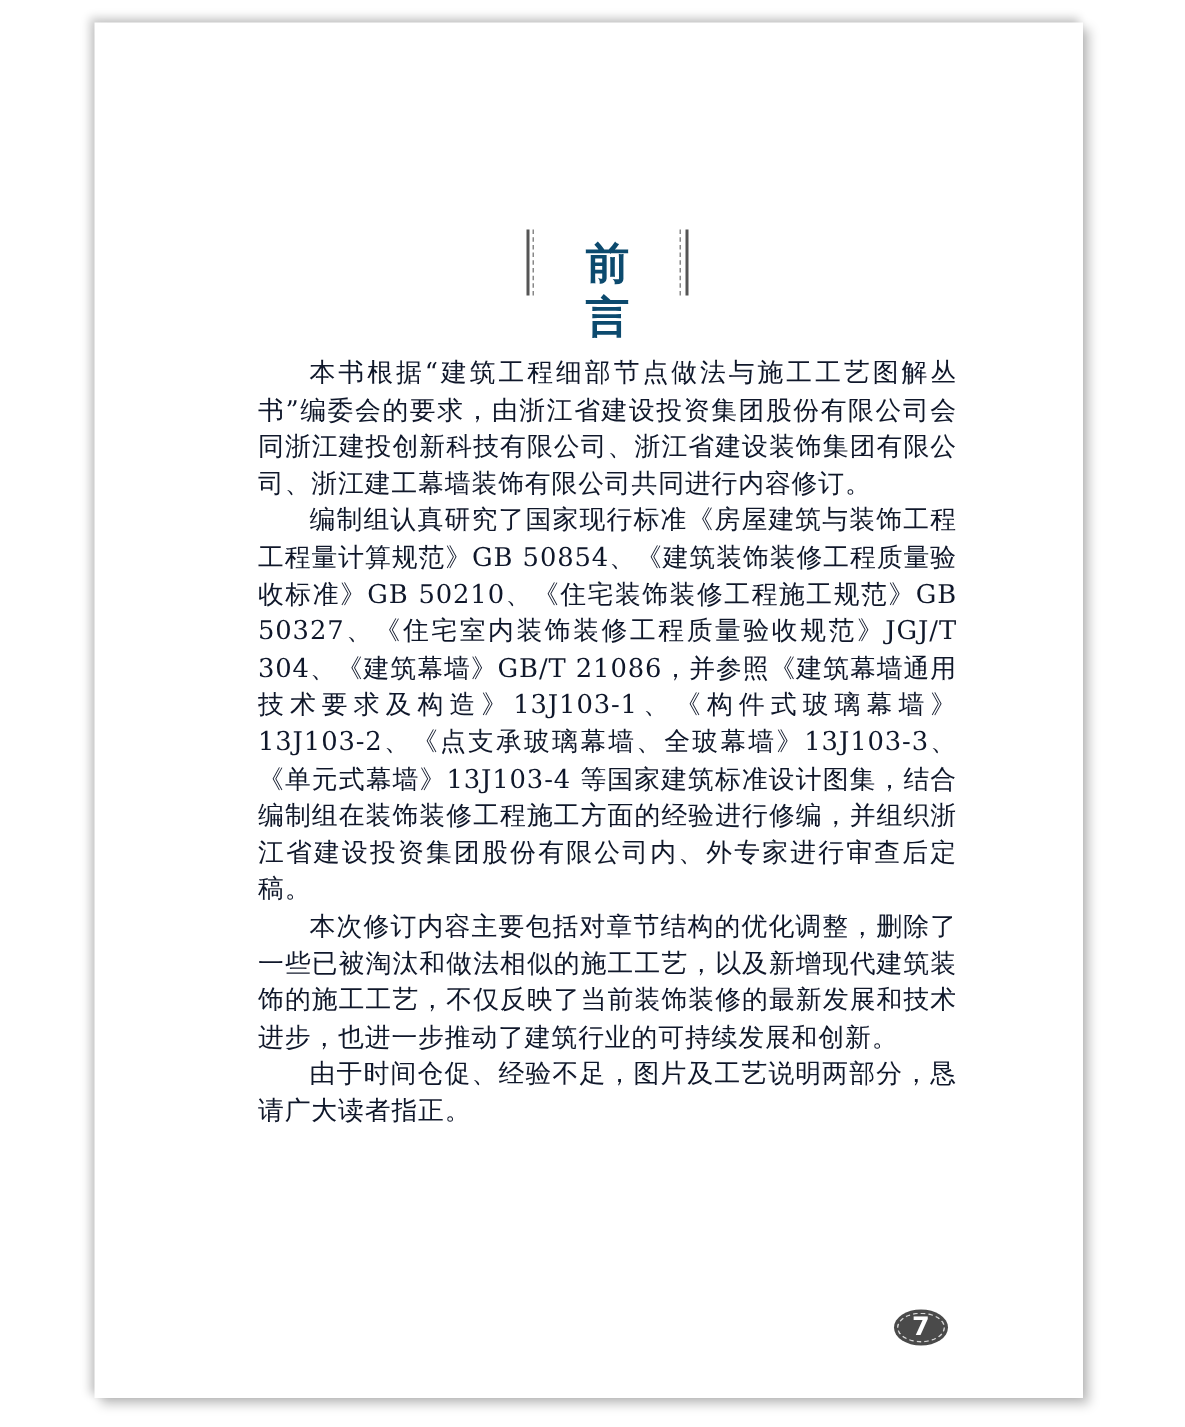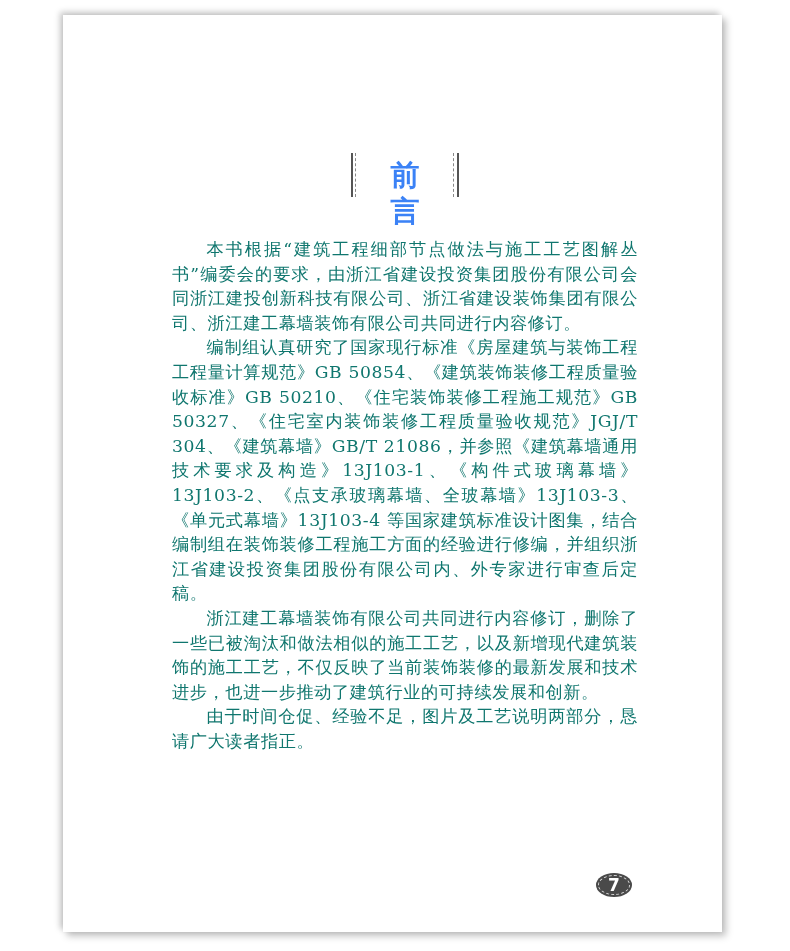--- a/index.html
+++ b/index.html
@@ -47,31 +47,31 @@
       left: 0;
       right: 0;
       top: 4px;
       text-align: center;
       font-family: "DejaVu Serif", "Liberation Serif", serif;
       font-weight: bold;
       font-size: 29px;
       line-height: 36px;
       letter-spacing: 22px;
       padding-left: 22px;
-      color: #3b82f6;
+      color: #0c4a6e;
     }
     .body-text {
       position: absolute;
       left: 109px;
       top: 222px;
       width: 466px;
       font-family: "DejaVu Serif", "Liberation Serif", serif;
       font-size: 17.2px;
       line-height: 24.6px;
-      color: #0f766e;
+      color: #0f172a;
       text-align: justify;
       letter-spacing: 0.6px;
     }
     .body-text p {
       margin: 0;
       text-indent: 2em;
     }
     .page-num {
       position: absolute;
       left: 533px;
@@ -110,21 +110,21 @@
     <div class="title-bar bar-solid" style="left:0;"></div>
     <div class="title-bar bar-dashed" style="left:4px;"></div>
     <div class="title-text">前言</div>
     <div class="title-bar bar-dashed" style="right:5px;"></div>
     <div class="title-bar bar-solid" style="right:0;"></div>
   </div>
 
   <div class="body-text">
     <p>本书根据“建筑工程细部节点做法与施工工艺图解丛书”编委会的要求，由浙江省建设投资集团股份有限公司会同浙江建投创新科技有限公司、浙江省建设装饰集团有限公司、浙江建工幕墙装饰有限公司共同进行内容修订。</p>
     <p>编制组认真研究了国家现行标准《房屋建筑与装饰工程工程量计算规范》GB 50854、《建筑装饰装修工程质量验收标准》GB 50210、《住宅装饰装修工程施工规范》GB 50327、《住宅室内装饰装修工程质量验收规范》JGJ/T 304、《建筑幕墙》GB/T 21086，并参照《建筑幕墙通用技术要求及构造》13J103-1、《构件式玻璃幕墙》13J103-2、《点支承玻璃幕墙、全玻幕墙》13J103-3、《单元式幕墙》13J103-4 等国家建筑标准设计图集，结合编制组在装饰装修工程施工方面的经验进行修编，并组织浙江省建设投资集团股份有限公司内、外专家进行审查后定稿。</p>
-    <p>浙江建工幕墙装饰有限公司共同进行内容修订，删除了一些已被淘汰和做法相似的施工工艺，以及新增现代建筑装饰的施工工艺，不仅反映了当前装饰装修的最新发展和技术进步，也进一步推动了建筑行业的可持续发展和创新。</p>
+    <p>本次修订内容主要包括对章节结构的优化调整，删除了一些已被淘汰和做法相似的施工工艺，以及新增现代建筑装饰的施工工艺，不仅反映了当前装饰装修的最新发展和技术进步，也进一步推动了建筑行业的可持续发展和创新。</p>
     <p>由于时间仓促、经验不足，图片及工艺说明两部分，恳请广大读者指正。</p>
   </div>
 
   <div class="page-num">
     <span>7</span>
   </div>
 
 </div>
 
 </body></html>

